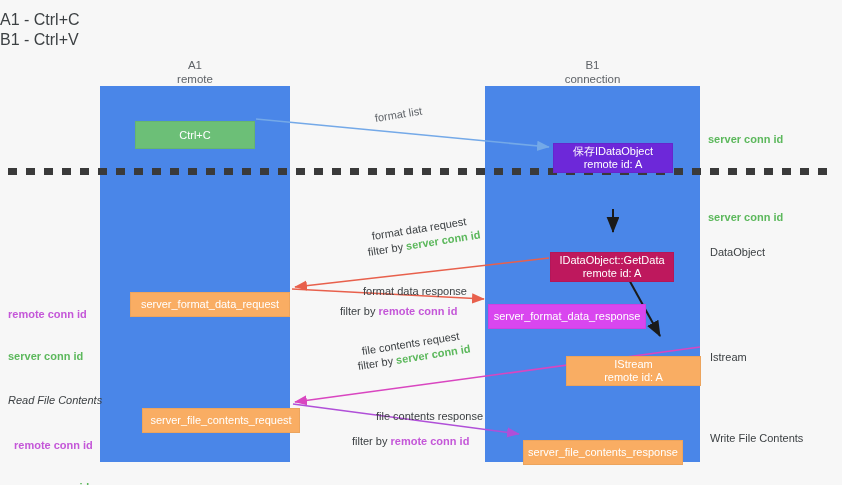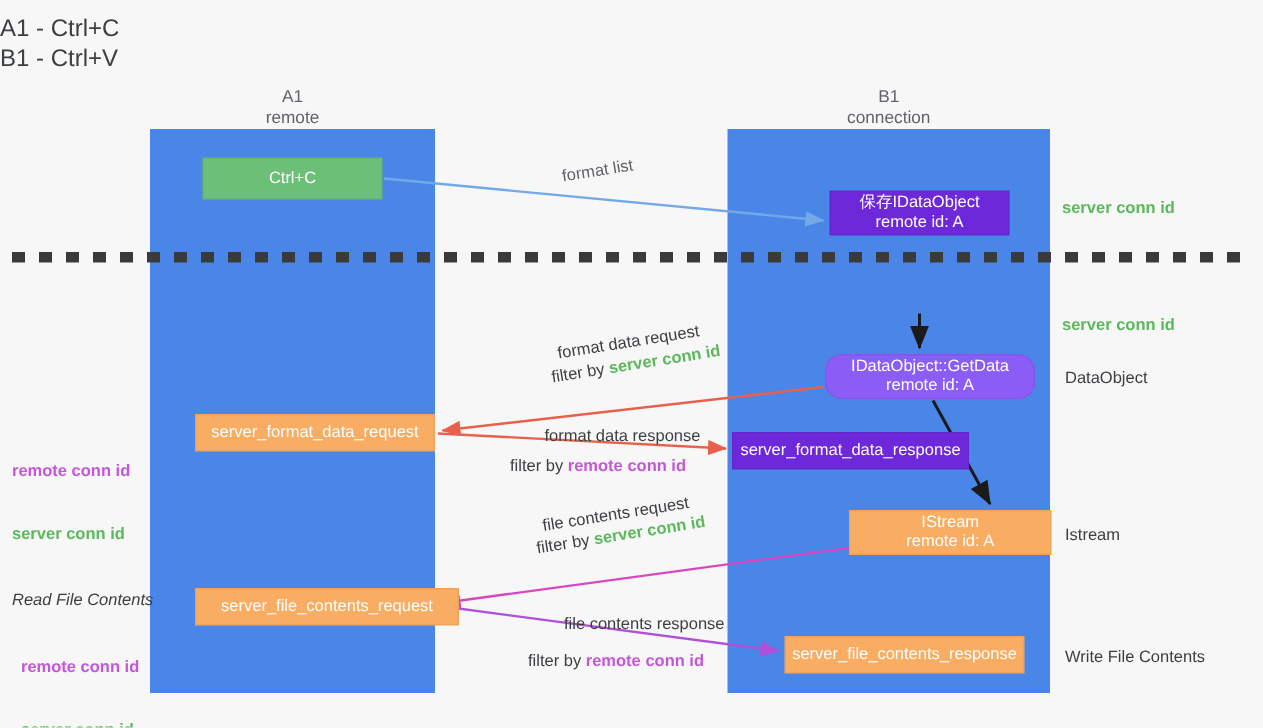--- a/index.html
+++ b/index.html
@@ -60,30 +60,31 @@
     display: flex;
     flex-direction: column;
     align-items: center;
     justify-content: center;
     color: #ffffff;
     font-size: 11px;
     line-height: 13px;
     text-align: center;
     white-space: pre;
     border: 1px solid rgba(0,0,0,0.05);
+    margin-top: 16px;
   }
 
   #node-ctrl-c      { left: 135px; top: 105px; width: 120px; height: 28px; background: #6cbf77; }
   #node-save-ido    { left: 553px; top: 127px; width: 120px; height: 30px; background: #6d28d9; }
   #node-ctrl-v      { left: 553px; top: 180px; width: 120px; height: 28px; background: #6cbf77; }
-  #node-getdata     { left: 550px; top: 236px; width: 140px; height: 30px; background: #8b5cf6; border-radius: 11px; }
+  #node-getdata     { left: 550px; top: 236px; width: 124px; height: 30px; background: #be185d; }
   #node-istream     { left: 566px; top: 340px; width: 135px; height: 30px; background: #f9ad63; }
   #node-fmt-req     { left: 130px; top: 276px; width: 160px; height: 25px; background: #f9ad63; }
-  #node-fmt-resp    { left: 488px; top: 288px; width: 158px; height: 25px; background: #6d28d9; text-align: right; }
-  #node-file-req    { left: 130px; top: 392px; width: 176px; height: 25px; background: #f9ad63; }
+  #node-fmt-resp    { left: 488px; top: 288px; width: 158px; height: 25px; background: #d946ef; text-align: right; }
+  #node-file-req    { left: 142px; top: 392px; width: 158px; height: 25px; background: #f9ad63; }
   #node-file-resp   { left: 523px; top: 424px; width: 160px; height: 25px; background: #f9ad63; }
 
   
   #dashed-separator {
     position: absolute;
     left: 8px;
     top: 168px;
     width: 826px;
     height: 7px;
     background-image: repeating-linear-gradient(

